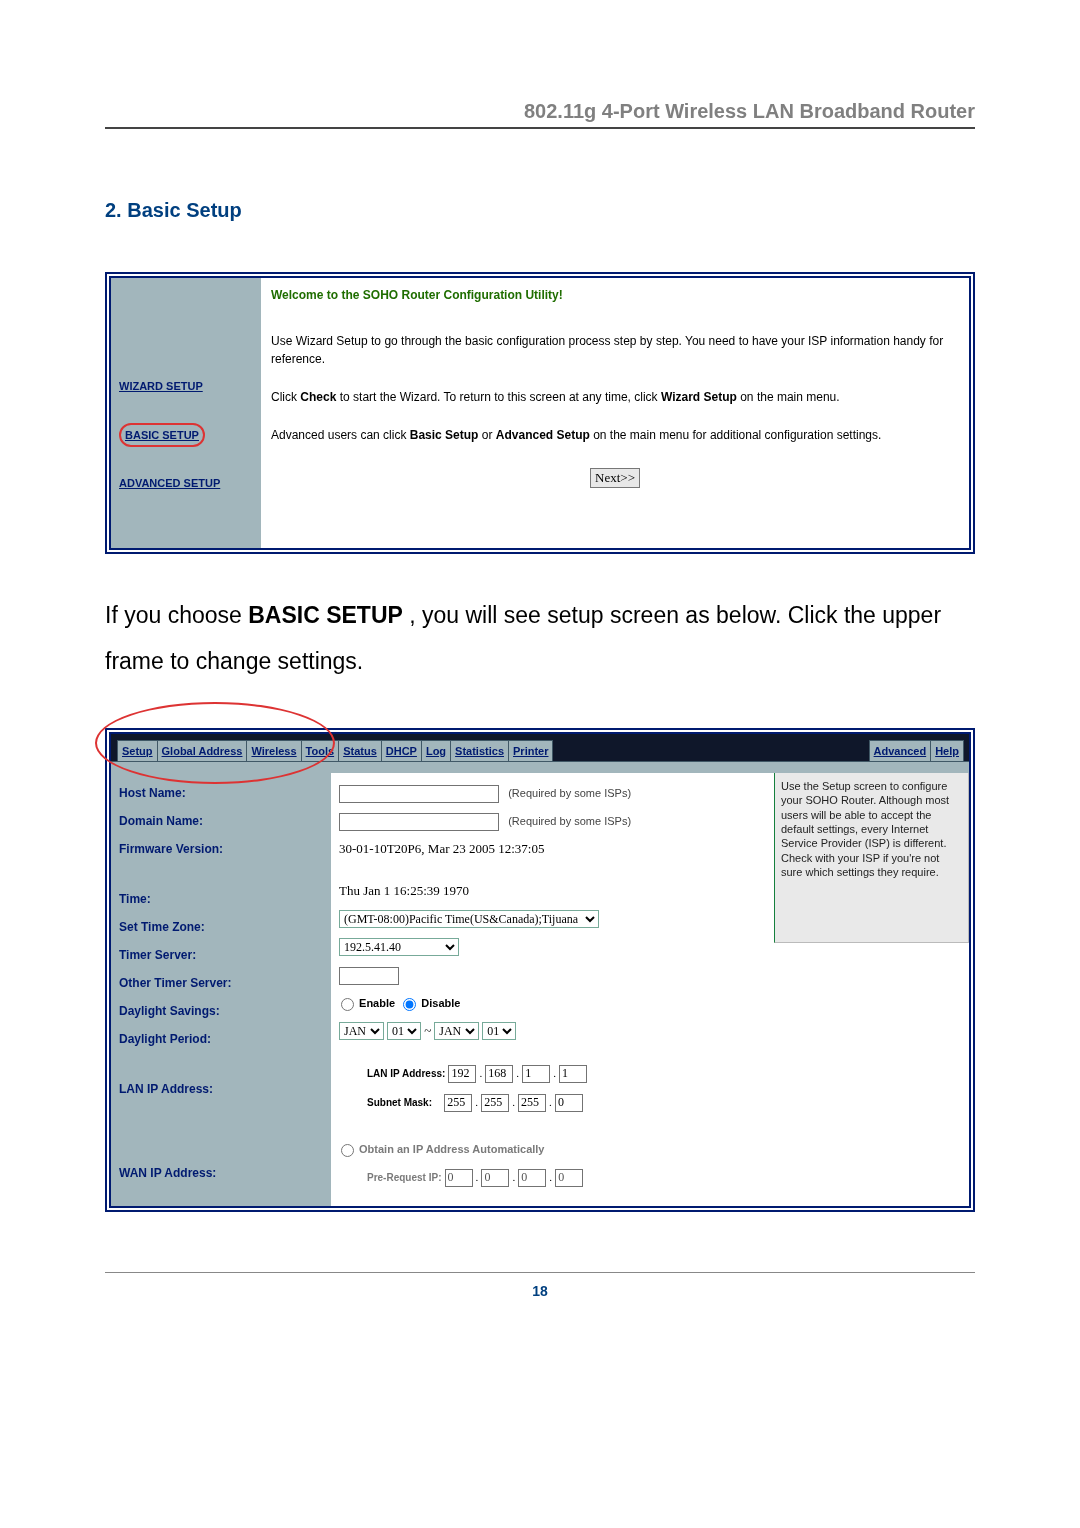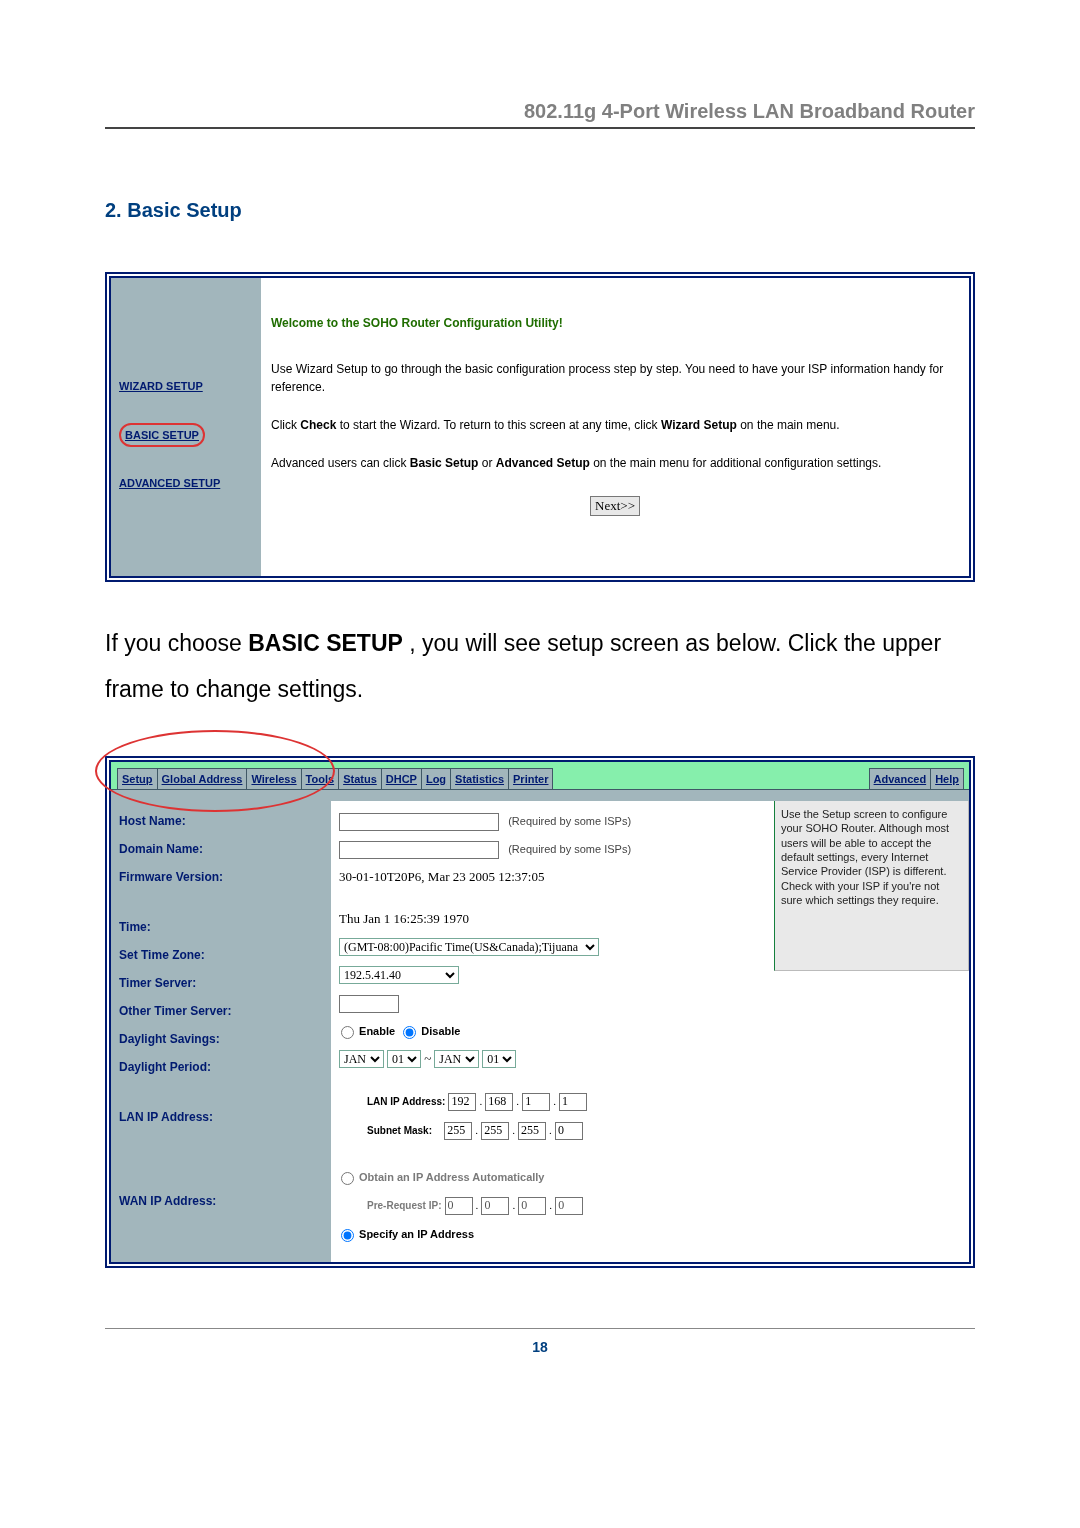--- a/index.html
+++ b/index.html
@@ -8,33 +8,33 @@
 .page-title { color: #808080; font-weight: bold; font-size: 20px; text-align: right; margin-bottom: 4px; }
 .hr-top { border: none; border-top: 2px solid #444; margin-bottom: 70px; }
 .section-title { color: #003f7f; font-weight: bold; font-size: 20px; margin-bottom: 50px; }
 
 
 .shot1 { border: 6px double #001a70; background: #fff; font-size: 12px; line-height: 1.5; }
 .shot1 table { width: 100%; border-collapse: collapse; }
 .shot1 td { vertical-align: top; }
 .s1-left { width: 150px; background: #a2b6bc; padding: 40px 4px 20px 8px; }
 .s1-left a { display: block; color: #001a70; text-decoration: underline; font-weight: bold; font-size: 11px; margin-bottom: 28px; }
-.s1-right { padding: 36px 10px 60px 10px; margin-top: 28px; }
+.s1-right { padding: 8px 10px 60px 10px; margin-top: 28px; }
 .s1-right .welcome { color: #1f6d00; font-weight: bold; margin-bottom: 28px; }
 .s1-right p { margin-bottom: 20px; }
 .next-wrap { text-align: center; margin-top: 24px; }
 .next-btn { font-family: 'Times New Roman', serif; font-size: 13px; background: #e8e8e8; border: 1px solid #777; padding: 1px 4px; cursor: pointer; }
 .sel-box { border: 2px solid #d33; border-radius: 18px; padding: 1px 4px; display: inline-block; }
 
 
 .bodytext { font-family: Arial, sans-serif; font-size: 23px; margin: 38px 0 44px; line-height: 2.0; }
 
 
 .shot2 { border: 6px double #001a70; background: #fff; font-size: 11px; position: relative; }
-.tabbar-wrap { background: #86efac; padding: 6px 6px 0 6px; position: relative; }
+.tabbar-wrap { background: #0f172a; padding: 6px 6px 0 6px; position: relative; }
 .tabbar { display: flex; align-items: flex-end; }
 .tabbar a { border: 1px solid #405866; border-bottom: none; background: #a2b6bc; padding: 4px 4px; color: #001a70; text-decoration: underline; font-weight: bold; font-size: 11px; margin-right: -1px; }
 .tabbar a.right { margin-left: 0; }
 .tabbar .spacer { flex: 1; }
 .tab-ellipse { position: absolute; border: 2px solid #d33; border-radius: 50%; width: 240px; height: 82px; left: -16px; top: -32px; pointer-events: none; }
 .sepbar { height: 12px; background: #a2b6bc; border-top: 1px solid #405866; }
 
 .s2-body { display: flex; }
 .s2-labels { width: 220px; background: #a2b6bc; color: #001a70; font-weight: bold; font-size: 12px; padding: 10px 8px; }
 .s2-labels div { margin-bottom: 8px; line-height: 20px; }
@@ -180,24 +180,20 @@
           <input type="radio" name="wan" style="">
           <b class="grey">Obtain an IP Address Automatically</b>
         </div>
         <div class="row sub">
           <span class="smallbold grey">Pre-Request IP:</span>
           <input type="text" class="s w28" disabled="" value="0" style=""> <span class="dot">.</span>
           <input type="text" class="s w28" disabled="" value="0" style=""> <span class="dot">.</span>
           <input type="text" class="s w28" disabled="" value="0" style=""> <span class="dot">.</span>
           <input type="text" class="s w28" disabled="" value="0" style="">
         </div>
-        <div class="row">
-          <input type="radio" name="wan" checked="" style="">
-          <b>Specify an IP Address</b>
-        </div>
       </div>
 
       <div>
         <div class="s2-side">Use the Setup screen to configure your SOHO Router. Although most users will be able to accept the default settings, every Internet Service Provider (ISP) is different. Check with your ISP if you're not sure which settings they require.</div>
       </div>
     </div>
   </div>
 
   <hr class="hr-bottom">
   <div class="pagenum">18</div>

